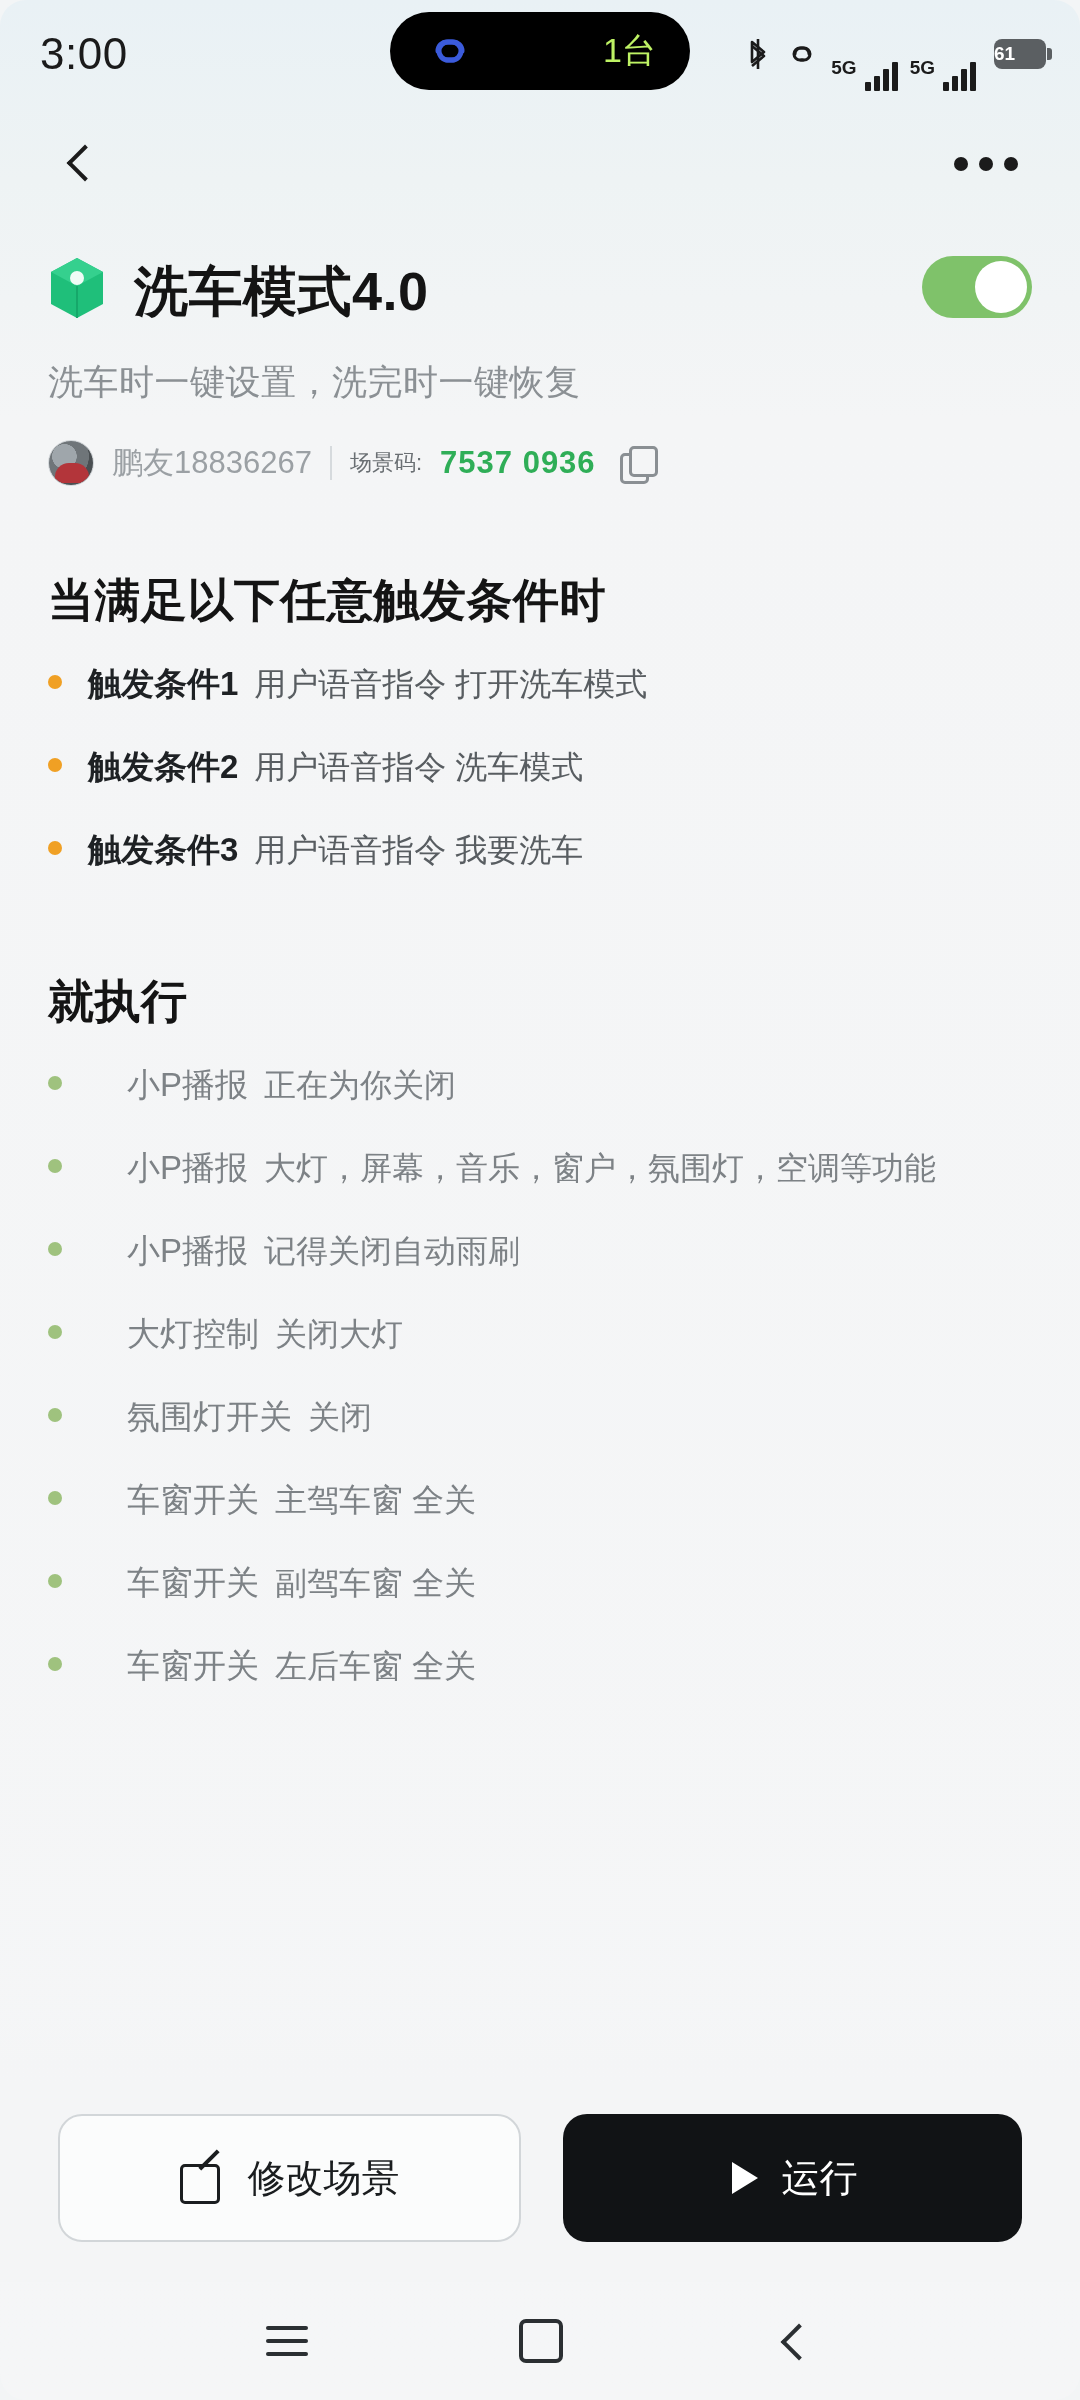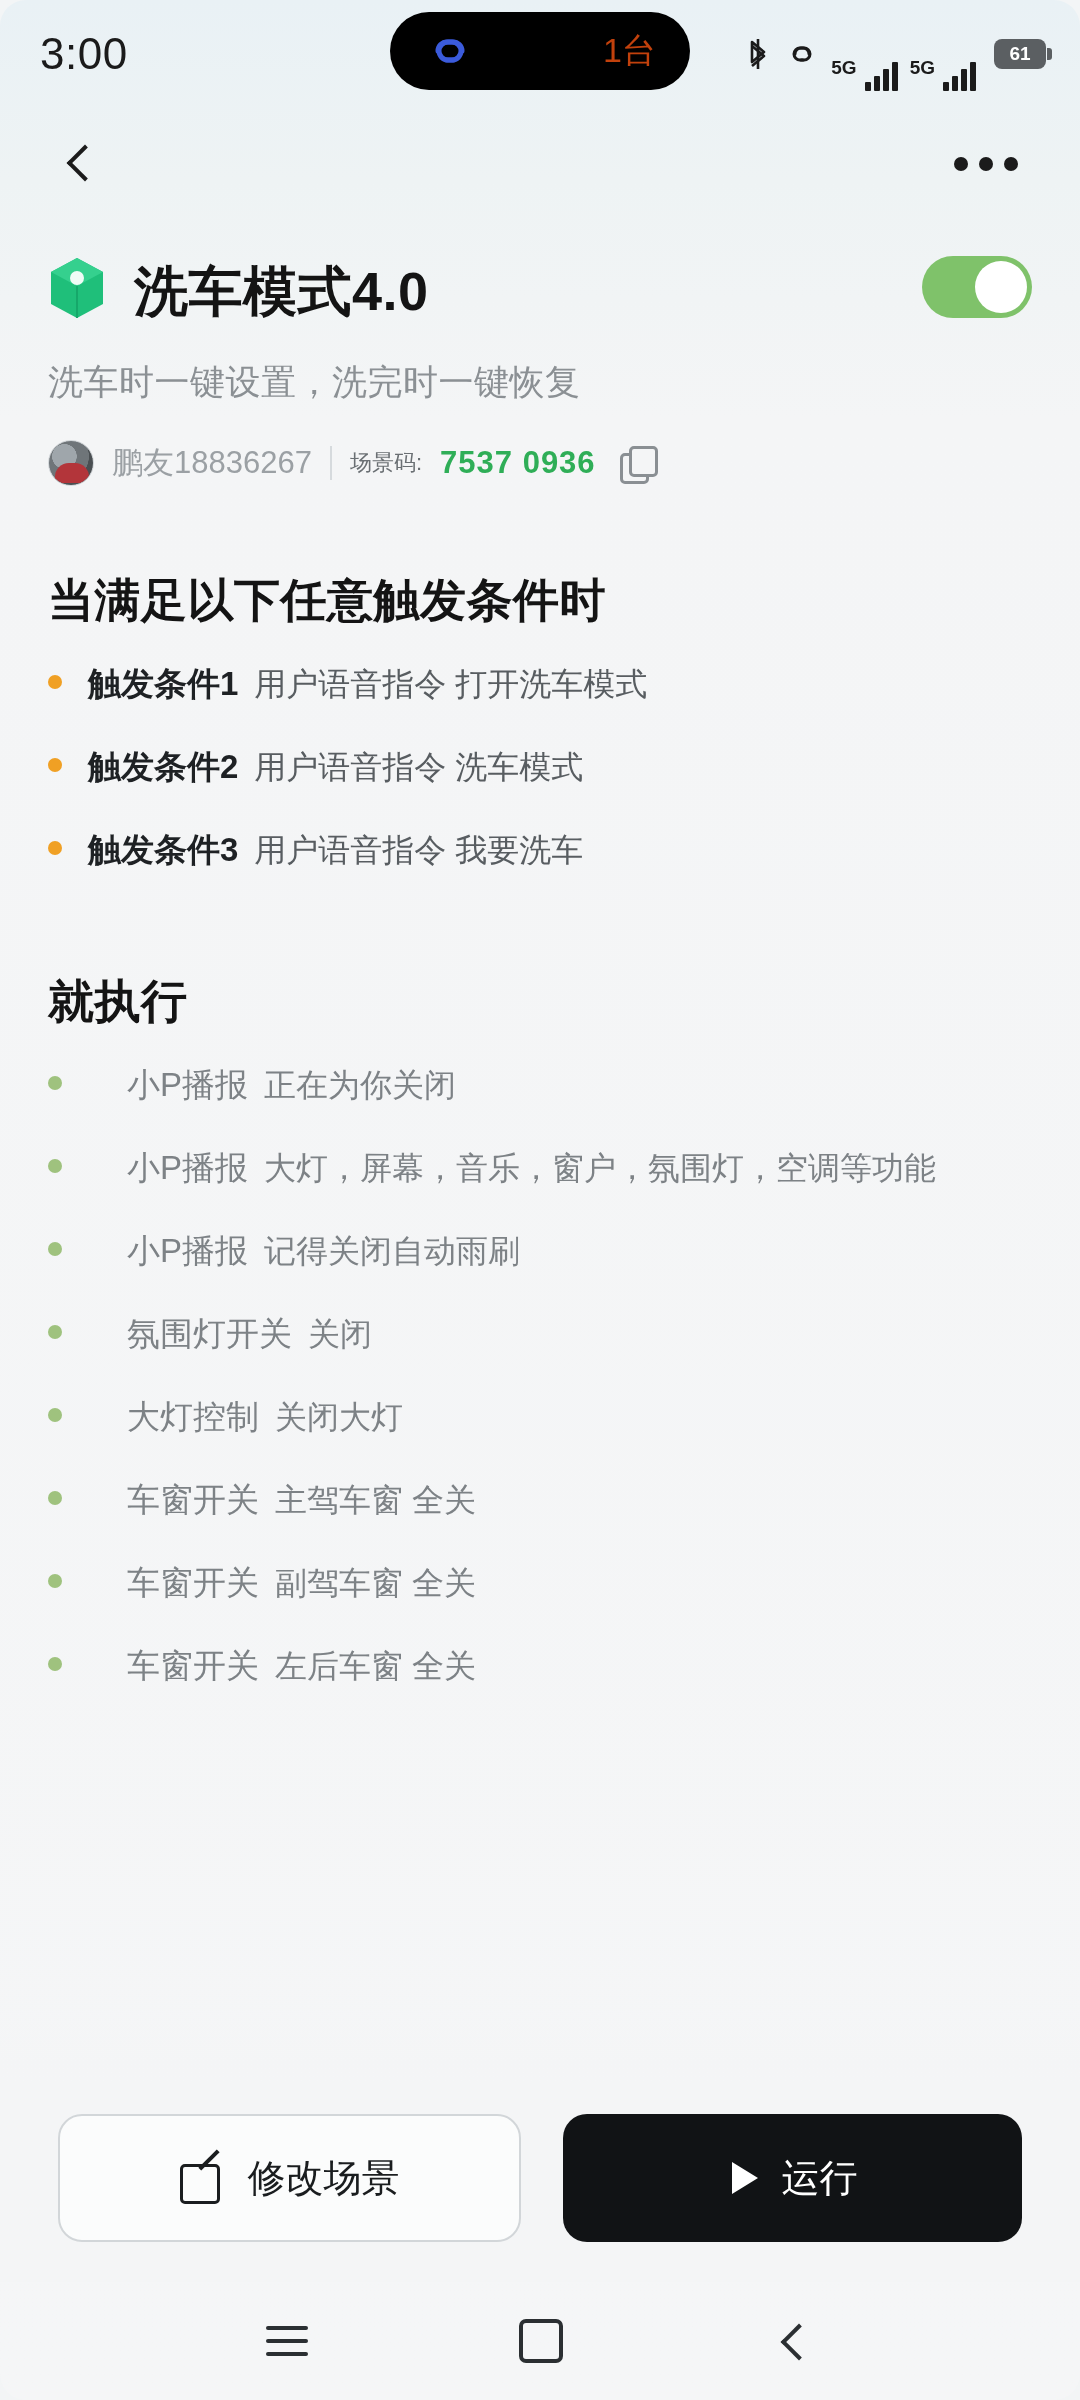--- a/index.html
+++ b/index.html
@@ -48,21 +48,21 @@
     align-items: center;
     justify-content: space-between;
     padding: 0 34px;
   }
   .pill-link {
     width: 52px; height: 52px;
     position: relative;
   }
   .pill-link svg { display:block; }
   .pill-count {
-    color: #c2410c;
+    color: #bef264;
     font-size: 34px;
     font-weight: 500;
   }
   .status-right {
     position: absolute;
     right: 34px;
     top: 0;
     height: 108px;
     display: flex;
     align-items: center;
@@ -93,21 +93,21 @@
     margin-bottom: 14px;
     font-weight: 600;
   }
   .battery {
     width: 52px; height: 30px;
     border-radius: 8px;
     background: #5b5f62;
     position: relative;
     display: flex;
     align-items: center;
-    justify-content: center;
+    justify-content: flex-start;
     margin-left: 6px;
   }
   .battery:after {
     content: "";
     position: absolute;
     right: -6px;
     top: 9px;
     width: 5px; height: 12px;
     background: #5b5f62;
     border-radius: 0 3px 3px 0;
@@ -543,27 +543,27 @@
         <span class="item-key">小P播报</span>
         <span class="item-val">大灯，屏幕，音乐，窗户，氛围灯，空调等功能</span>
       </li>
       <li>
         <span class="dot"></span>
         <span class="item-key">小P播报</span>
         <span class="item-val">记得关闭自动雨刷</span>
       </li>
       <li>
         <span class="dot"></span>
+        <span class="item-key">大灯控制</span>
+        <span class="item-val">关闭大灯</span>
+      </li>
+      <li>
+        <span class="dot"></span>
         <span class="item-key">氛围灯开关</span>
         <span class="item-val">关闭</span>
-      </li>
-      <li>
-        <span class="dot"></span>
-        <span class="item-key">大灯控制</span>
-        <span class="item-val">关闭大灯</span>
       </li>
       <li>
         <span class="dot"></span>
         <span class="item-key">车窗开关</span>
         <span class="item-val">主驾车窗 全关</span>
       </li>
       <li>
         <span class="dot"></span>
         <span class="item-key">车窗开关</span>
         <span class="item-val">副驾车窗 全关</span>

